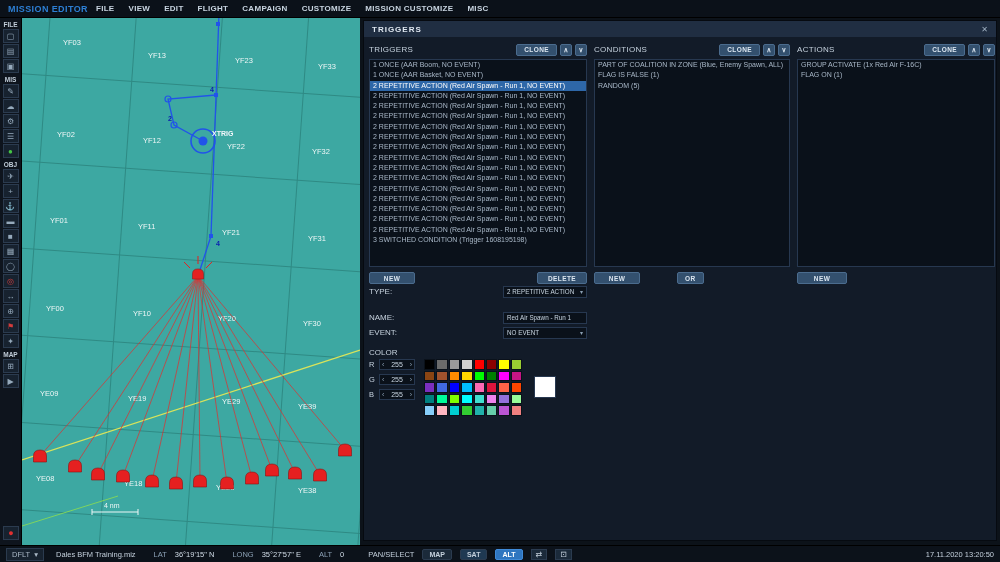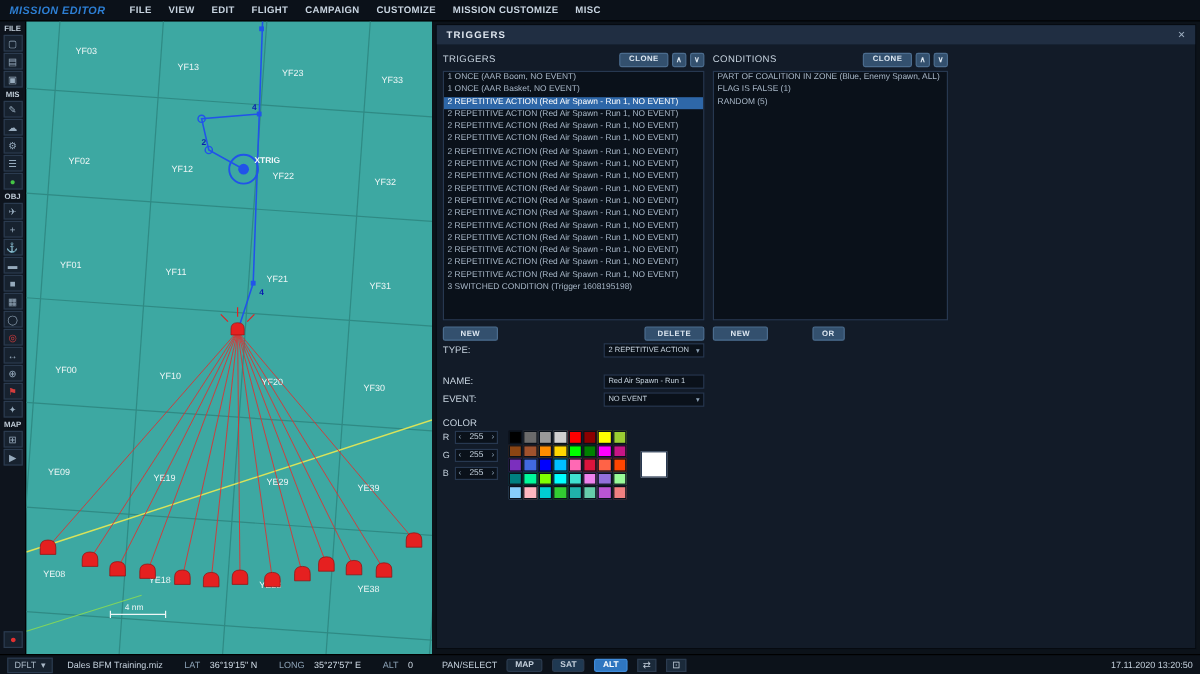--- a/index.html
+++ b/index.html
@@ -3,21 +3,21 @@
 <meta charset="utf-8">
 <style>
   * { margin:0; padding:0; box-sizing:border-box; }
   html,body { width:1000px; height:562px; overflow:hidden; background:#0a0f16;
               font-family:"Liberation Sans", sans-serif; color:#c2cedc; }
   body { position:relative; }
 
   
   .menubar { position:absolute; top:0; left:0; right:0; height:18px; background:#0b1119;
              border-bottom:1px solid #000; display:flex; align-items:center; padding:0 8px; }
-  .app-title { color:#2d7fd4; font-weight:bold; font-size:9px; letter-spacing:.4px; margin-right:20px;font-style:italic; }
+  .app-title { color:#2d7fd4; font-weight:bold; font-size:9px; letter-spacing:.4px; margin-right:8px; }
   .menu-items { display:flex; gap:14px; }
   .menu-item { font-size:8px; font-weight:bold; color:#c8d4e0; letter-spacing:.3px; }
 
   
   .main { position:absolute; top:18px; left:0; right:0; bottom:17px; background:#0c1219; }
 
   
   .sidebar { position:absolute; left:0; top:0; bottom:0; width:22px; background:#0e141d; border-right:1px solid #000; }
   .side-label { font-size:6.5px; color:#c0ccd8; text-align:center; margin:3px 0 1px 0; font-weight:bold; }
   .tool { width:16px; height:14px; margin:1px auto; background:#17222f; border:1px solid #2b3b4f;
@@ -376,20 +376,36 @@
         <div class="list-row">PART OF COALITION IN ZONE (Blue, Enemy Spawn, ALL)</div>
             <div class="list-row">FLAG IS FALSE (1)</div>
             <div class="list-row">RANDOM (5)</div>
           </div>
         <div class="col-btns">
           <span class="btn w46">NEW</span>
           <span class="btn ml37">OR</span>
         </div>
       </div>
 
+      <div class="col-actions">
+        <div class="col-head">
+          <span class="h-label">ACTIONS</span>
+          <span class="btn">CLONE</span>
+          <span class="btn arrow-btn">∧</span>
+          <span class="btn arrow-btn">∨</span>
+        </div>
+        <div class="list">
+
+        <div class="list-row">GROUP ACTIVATE (1x Red Air F-16C)</div>
+            <div class="list-row">FLAG ON (1)</div>
+          </div>
+        <div class="col-btns">
+          <span class="btn w50">NEW</span>
+        </div>
+      </div>
     </div>
 
     <div class="form">
       <div class="f-row mb5">
         <span class="f-label">TYPE:</span>
         <span class="f-ctrl">
           <span>2 REPETITIVE ACTION</span>
           <span class="caret">▾</span>
         </span>
       </div>

